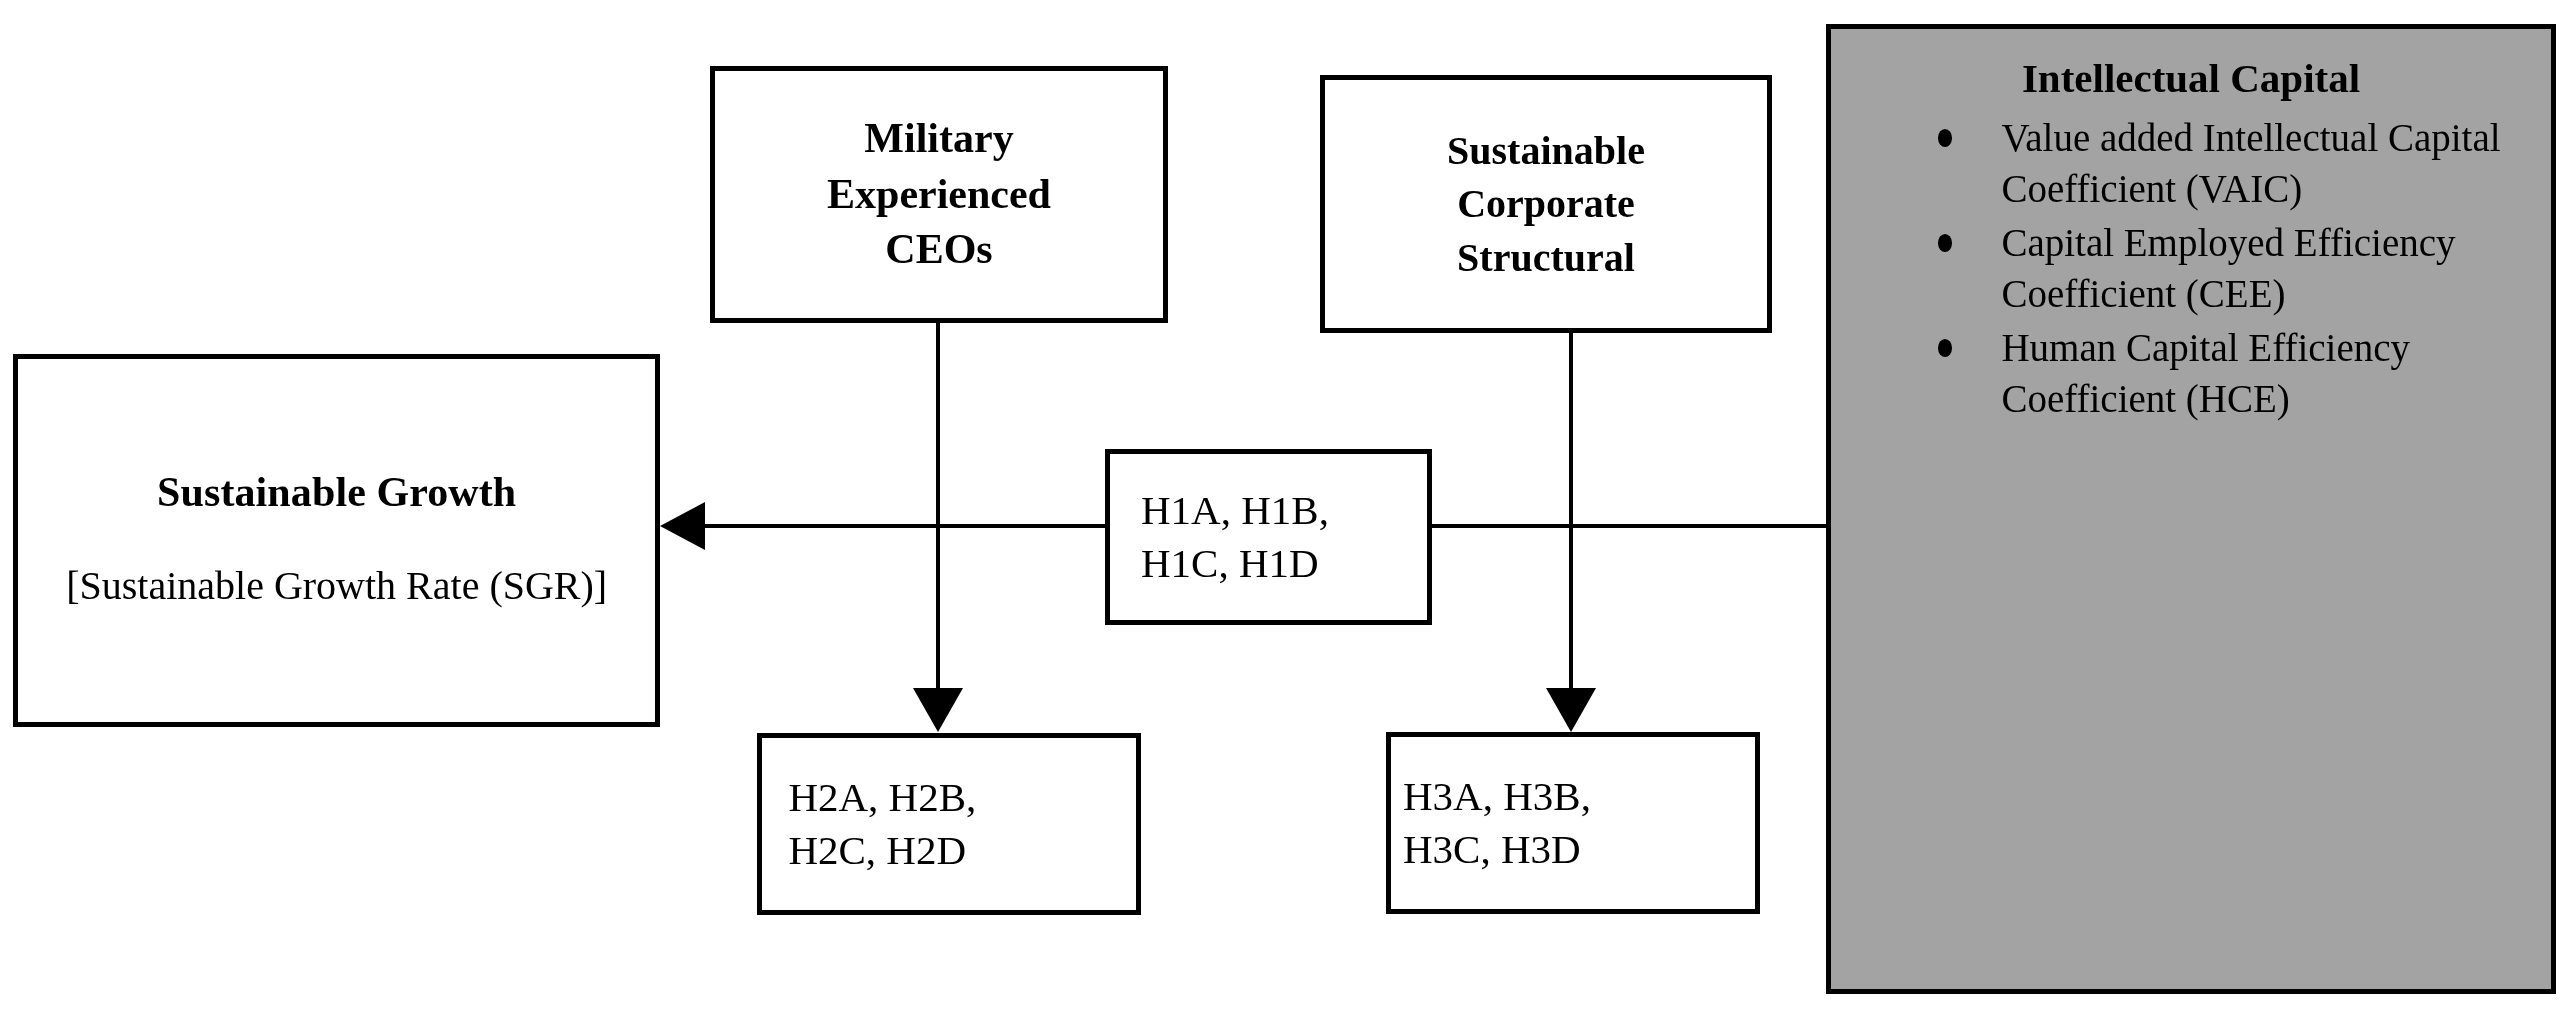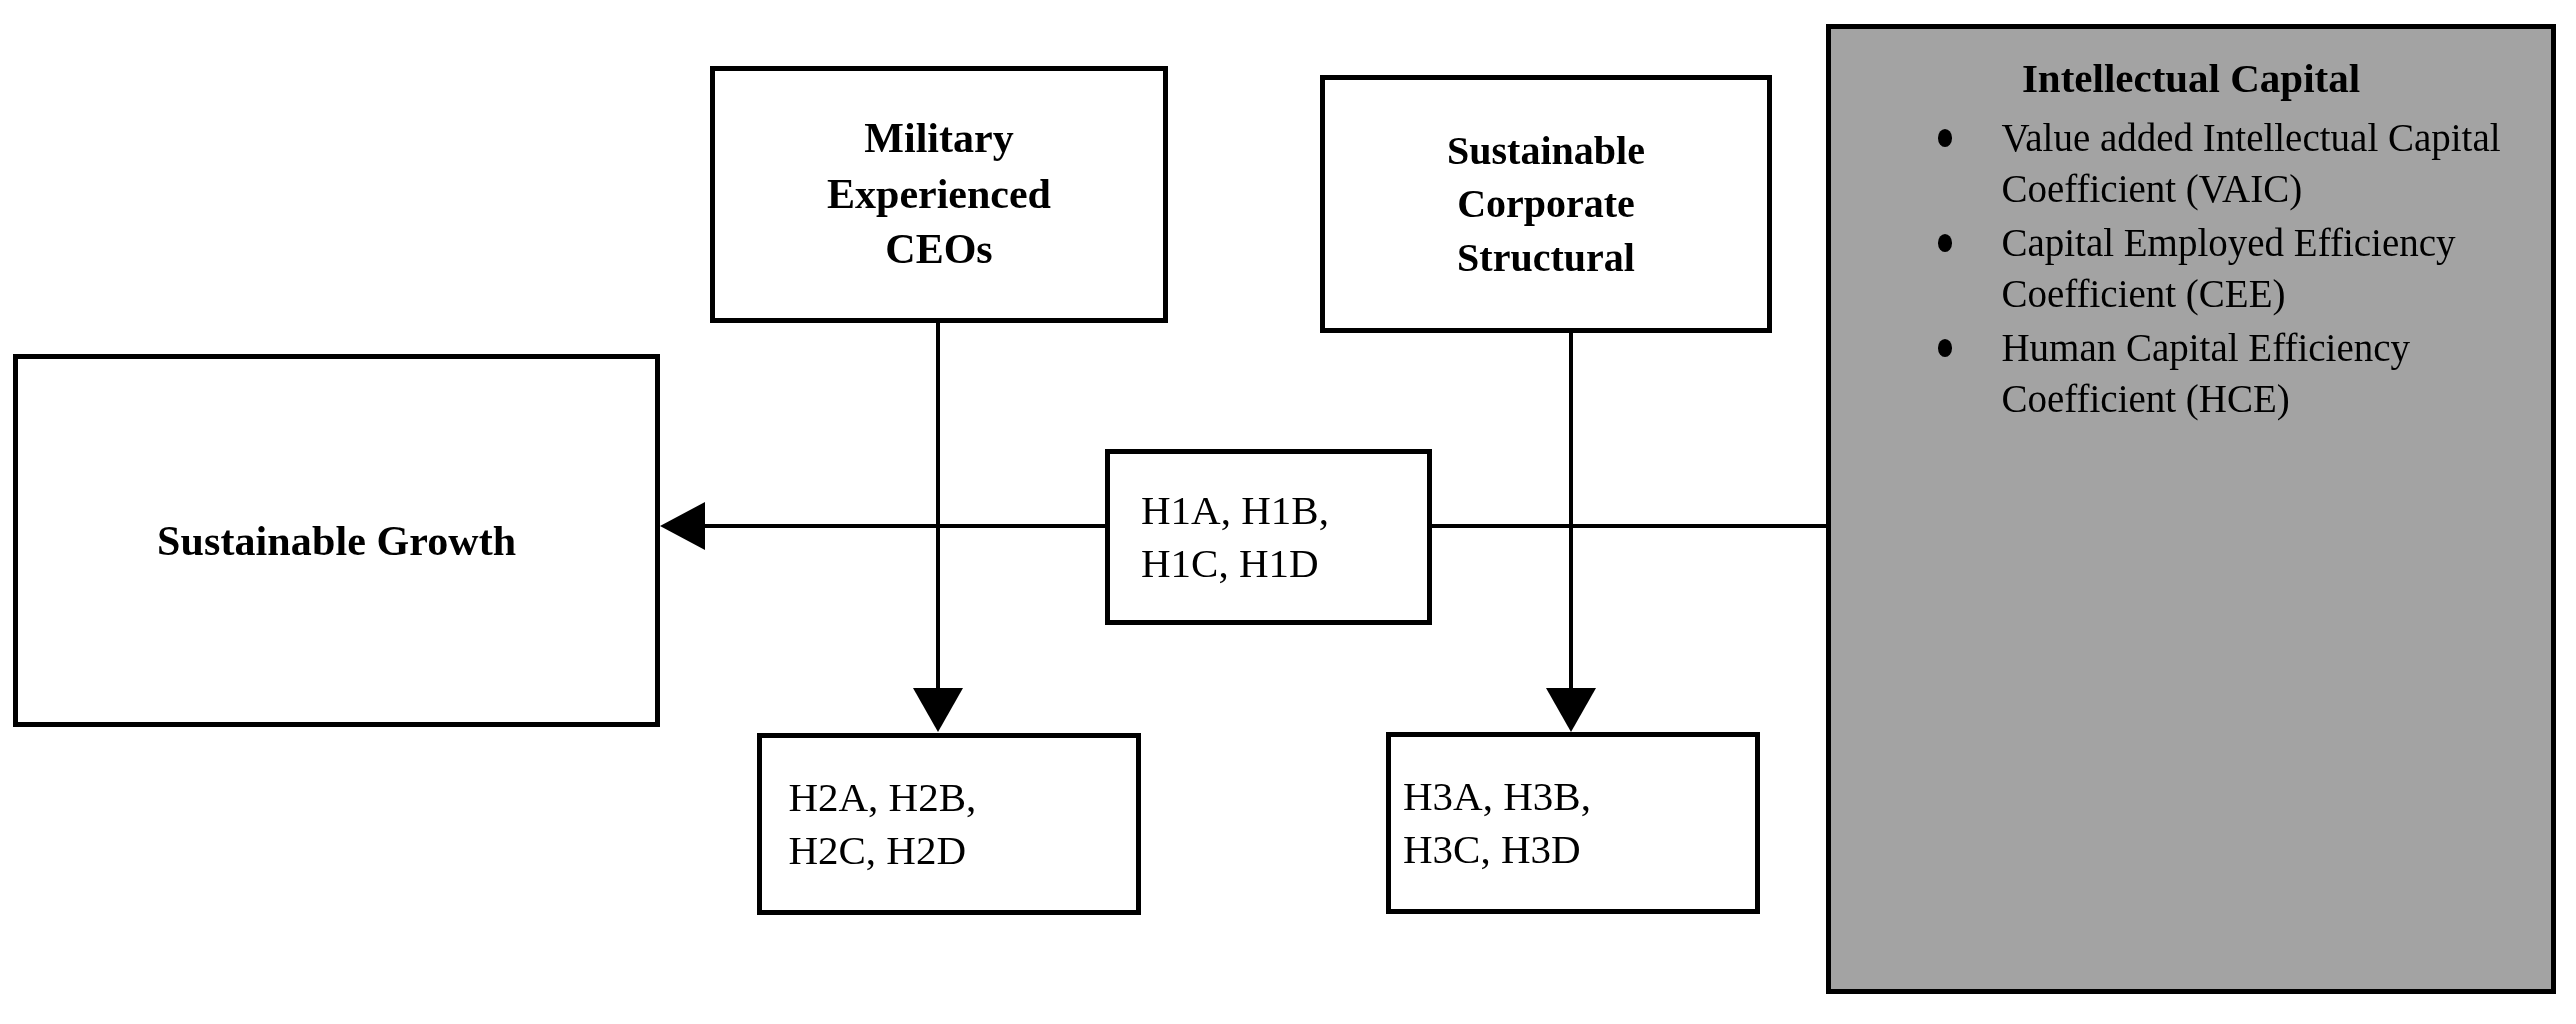--- a/index.html
+++ b/index.html
@@ -226,20 +226,21 @@
   <div class="connector v-line" id="conn-military-down"></div>
   <div class="connector v-line" id="conn-governance-down"></div>
   <div class="connector h-line" id="conn-ic-to-growth"></div>
 
   <div class="arrowhead" id="arrow-to-growth"></div>
   <div class="arrowhead" id="arrow-to-h2"></div>
   <div class="arrowhead" id="arrow-to-h3"></div>
 
   <div class="node-box" id="sustainable-growth-box">
     <div class="sg-title">Sustainable Growth</div>
+    <div class="sg-sub">[Sustainable Growth Rate (SGR)]</div>
   </div>
 
   <div class="node-box" id="military-ceos-box">
     <div class="label">Military</div>
     <div class="label">Experienced</div>
     <div class="label">CEOs</div>
   </div>
 
   <div class="node-box" id="sustainable-governance-box">
     <div class="label">Sustainable</div>

